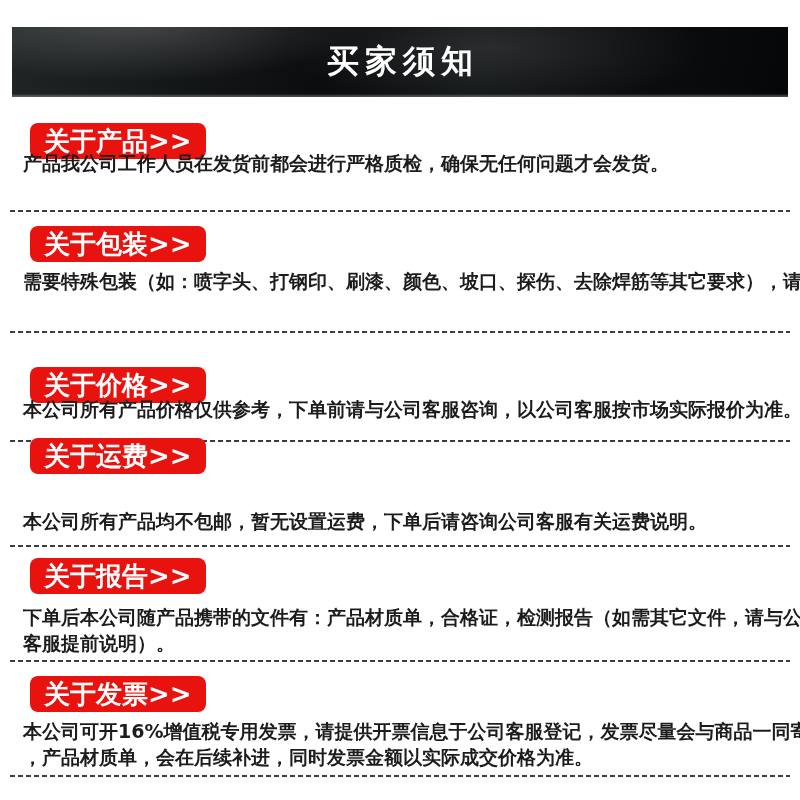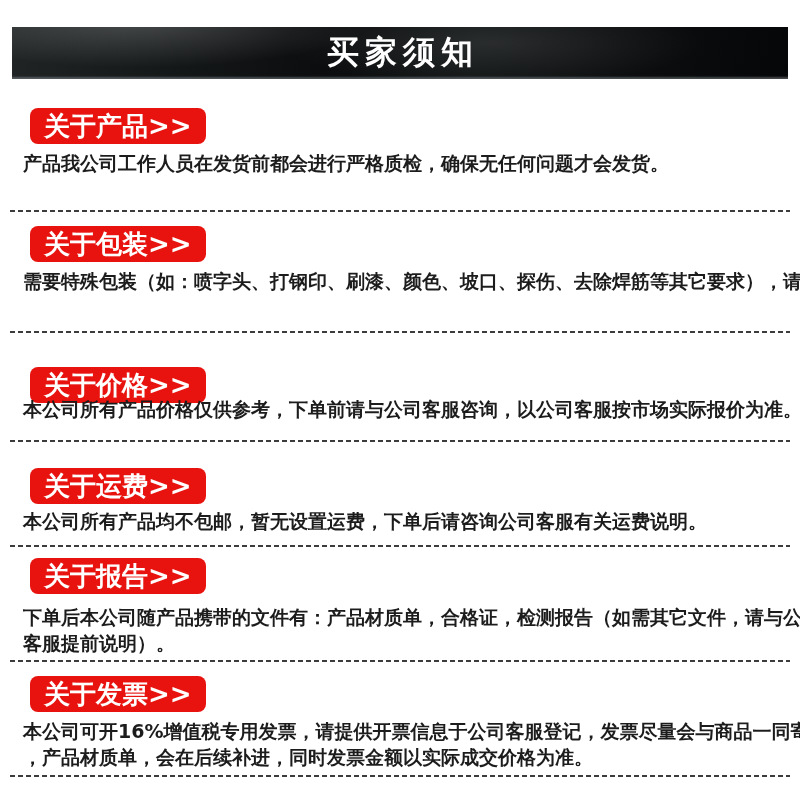--- a/index.html
+++ b/index.html
@@ -12,21 +12,21 @@
     width: 800px;
     height: 800px;
     background: #ffffff;
     overflow: hidden;
   }
   .header-bar {
     position: absolute;
     left: 12px;
     top: 27px;
     width: 776px;
-    height: 52px;
+    height: 70px;
     background:
       radial-gradient(55% 160% at 16% -10%, rgba(255,255,255,0.20), rgba(255,255,255,0) 55%),
       radial-gradient(45% 140% at 62% 30%, rgba(255,255,255,0.10), rgba(255,255,255,0) 60%),
       linear-gradient(100deg, #202425 0%, #0b0d0e 40%, #121516 60%, #050607 100%);
     box-shadow: inset 0 -3px 2px -1px rgba(190,200,205,0.35);
     display: flex;
     align-items: center;
     justify-content: center;
   }
   .header-title {
@@ -72,21 +72,21 @@
 </head>
 <body>
 
 <div class="page">
 
   <div class="header-bar">
     <div class="header-title">买家须知</div>
   </div>
 
   <div>
-    <div class="red-btn" style="top:108px">关于产品&gt;&gt;</div>
+    <div class="red-btn" style="top:123px">关于产品&gt;&gt;</div>
     <div class="body-text" style="top:150px">
       <div class="line">产品我公司工作人员在发货前都会进行严格质检，确保无任何问题才会发货。</div>
     </div>
     <div class="dash" style="top:210px"></div>
   </div>
 
   <div>
     <div class="red-btn" style="top:226px">关于包装&gt;&gt;</div>
     <div class="body-text" style="top:268px">
       <div class="line">需要特殊包装（如：喷字头、打钢印、刷漆、颜色、坡口、探伤、去除焊筋等其它要求），请在</div>
@@ -96,21 +96,21 @@
 
   <div>
     <div class="red-btn" style="top:367px">关于价格&gt;&gt;</div>
     <div class="body-text" style="top:396px">
       <div class="line">本公司所有产品价格仅供参考，下单前请与公司客服咨询，以公司客服按市场实际报价为准。</div>
     </div>
     <div class="dash" style="top:440px"></div>
   </div>
 
   <div>
-    <div class="red-btn" style="top:468px">关于运费&gt;&gt;</div>
+    <div class="red-btn" style="top:438px">关于运费&gt;&gt;</div>
     <div class="body-text" style="top:508px">
       <div class="line">本公司所有产品均不包邮，暂无设置运费，下单后请咨询公司客服有关运费说明。</div>
     </div>
     <div class="dash" style="top:545px"></div>
   </div>
 
   <div>
     <div class="red-btn" style="top:558px">关于报告&gt;&gt;</div>
     <div class="body-text" style="top:604px">
       <div class="line">下单后本公司随产品携带的文件有：产品材质单，合格证，检测报告（如需其它文件，请与公司</div>

